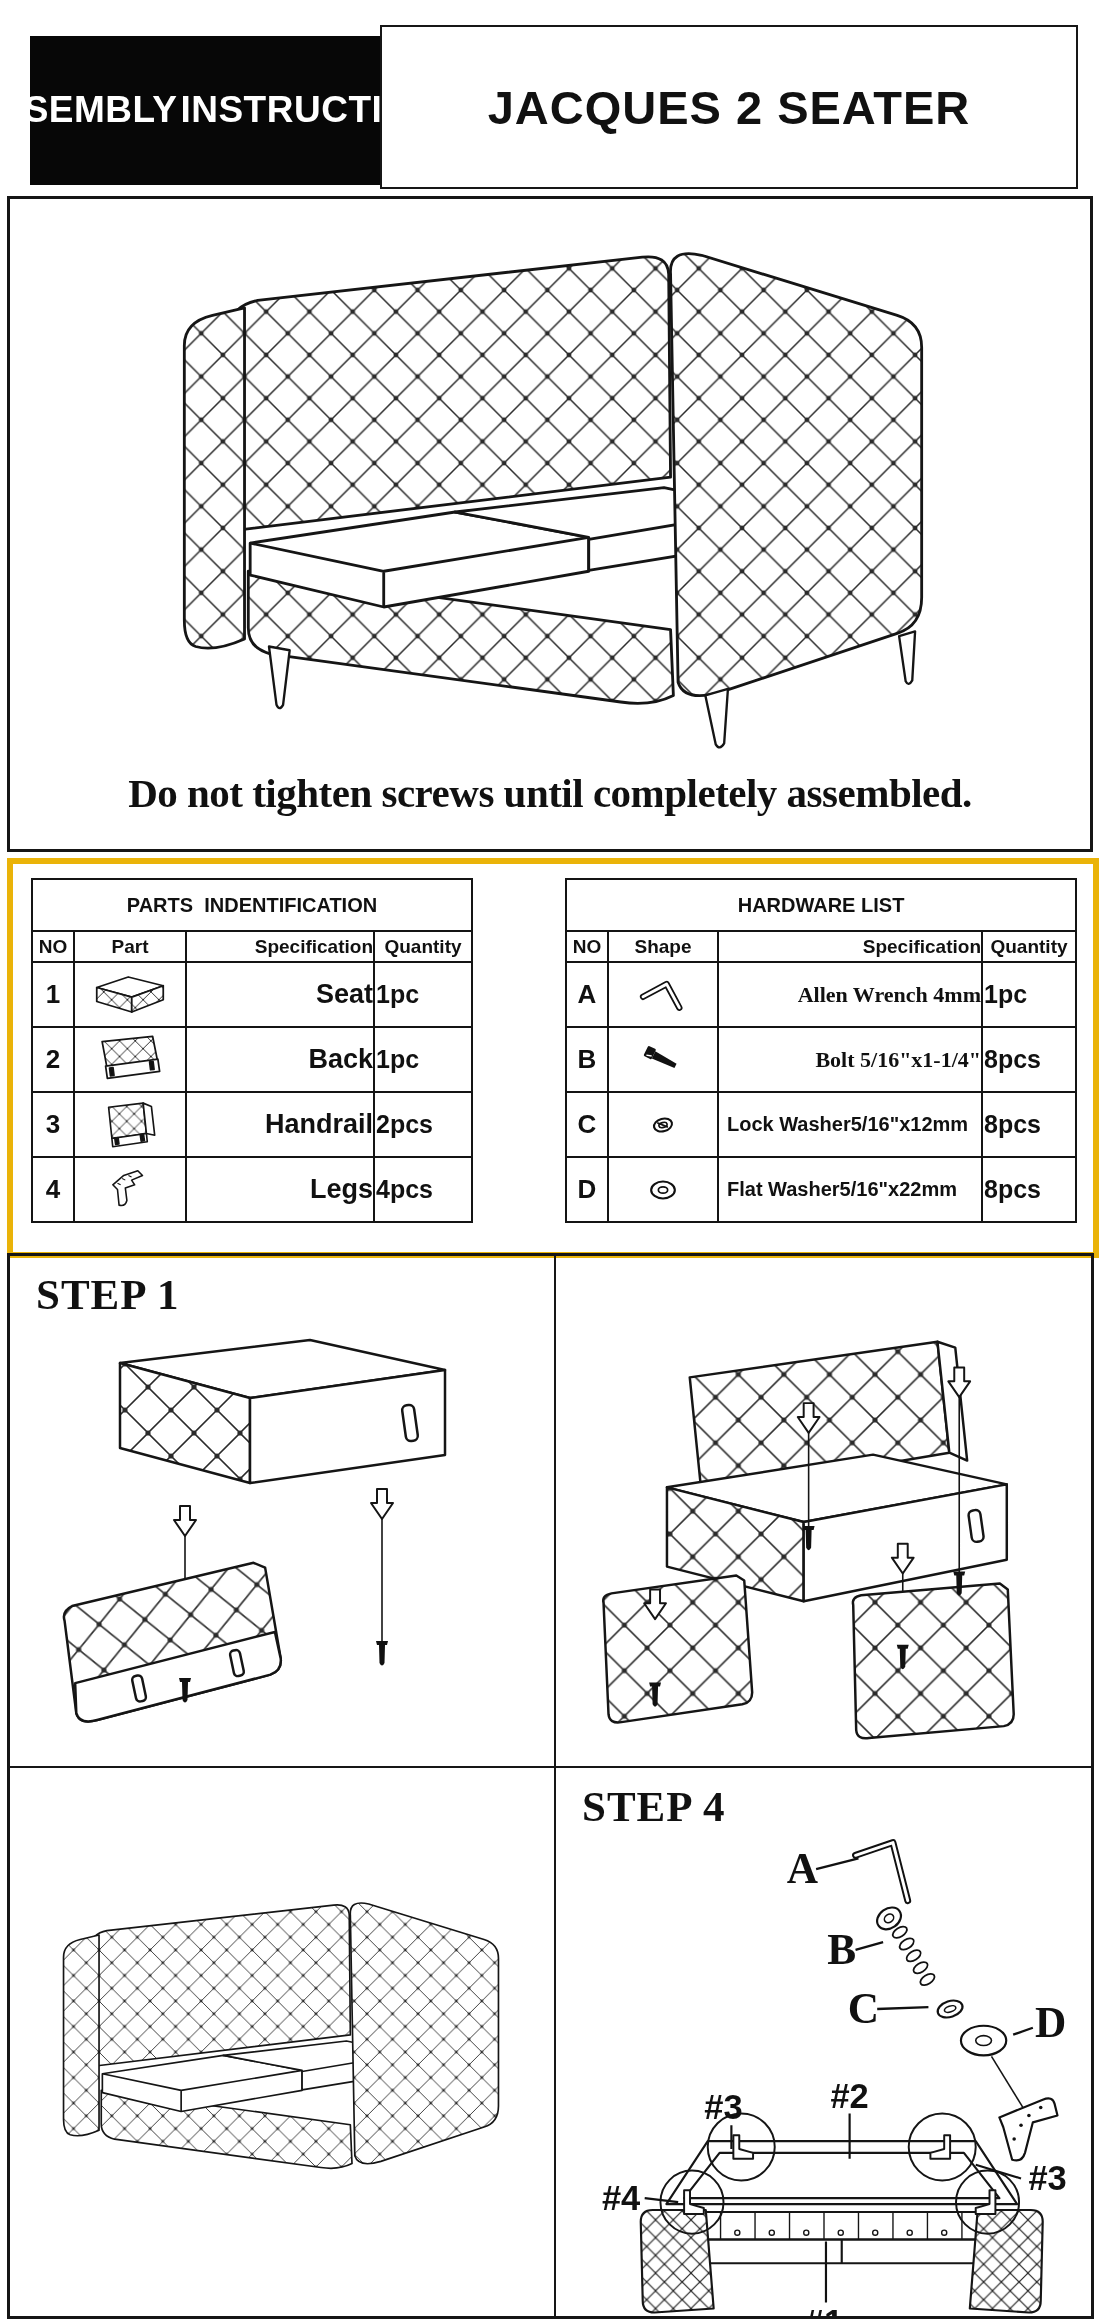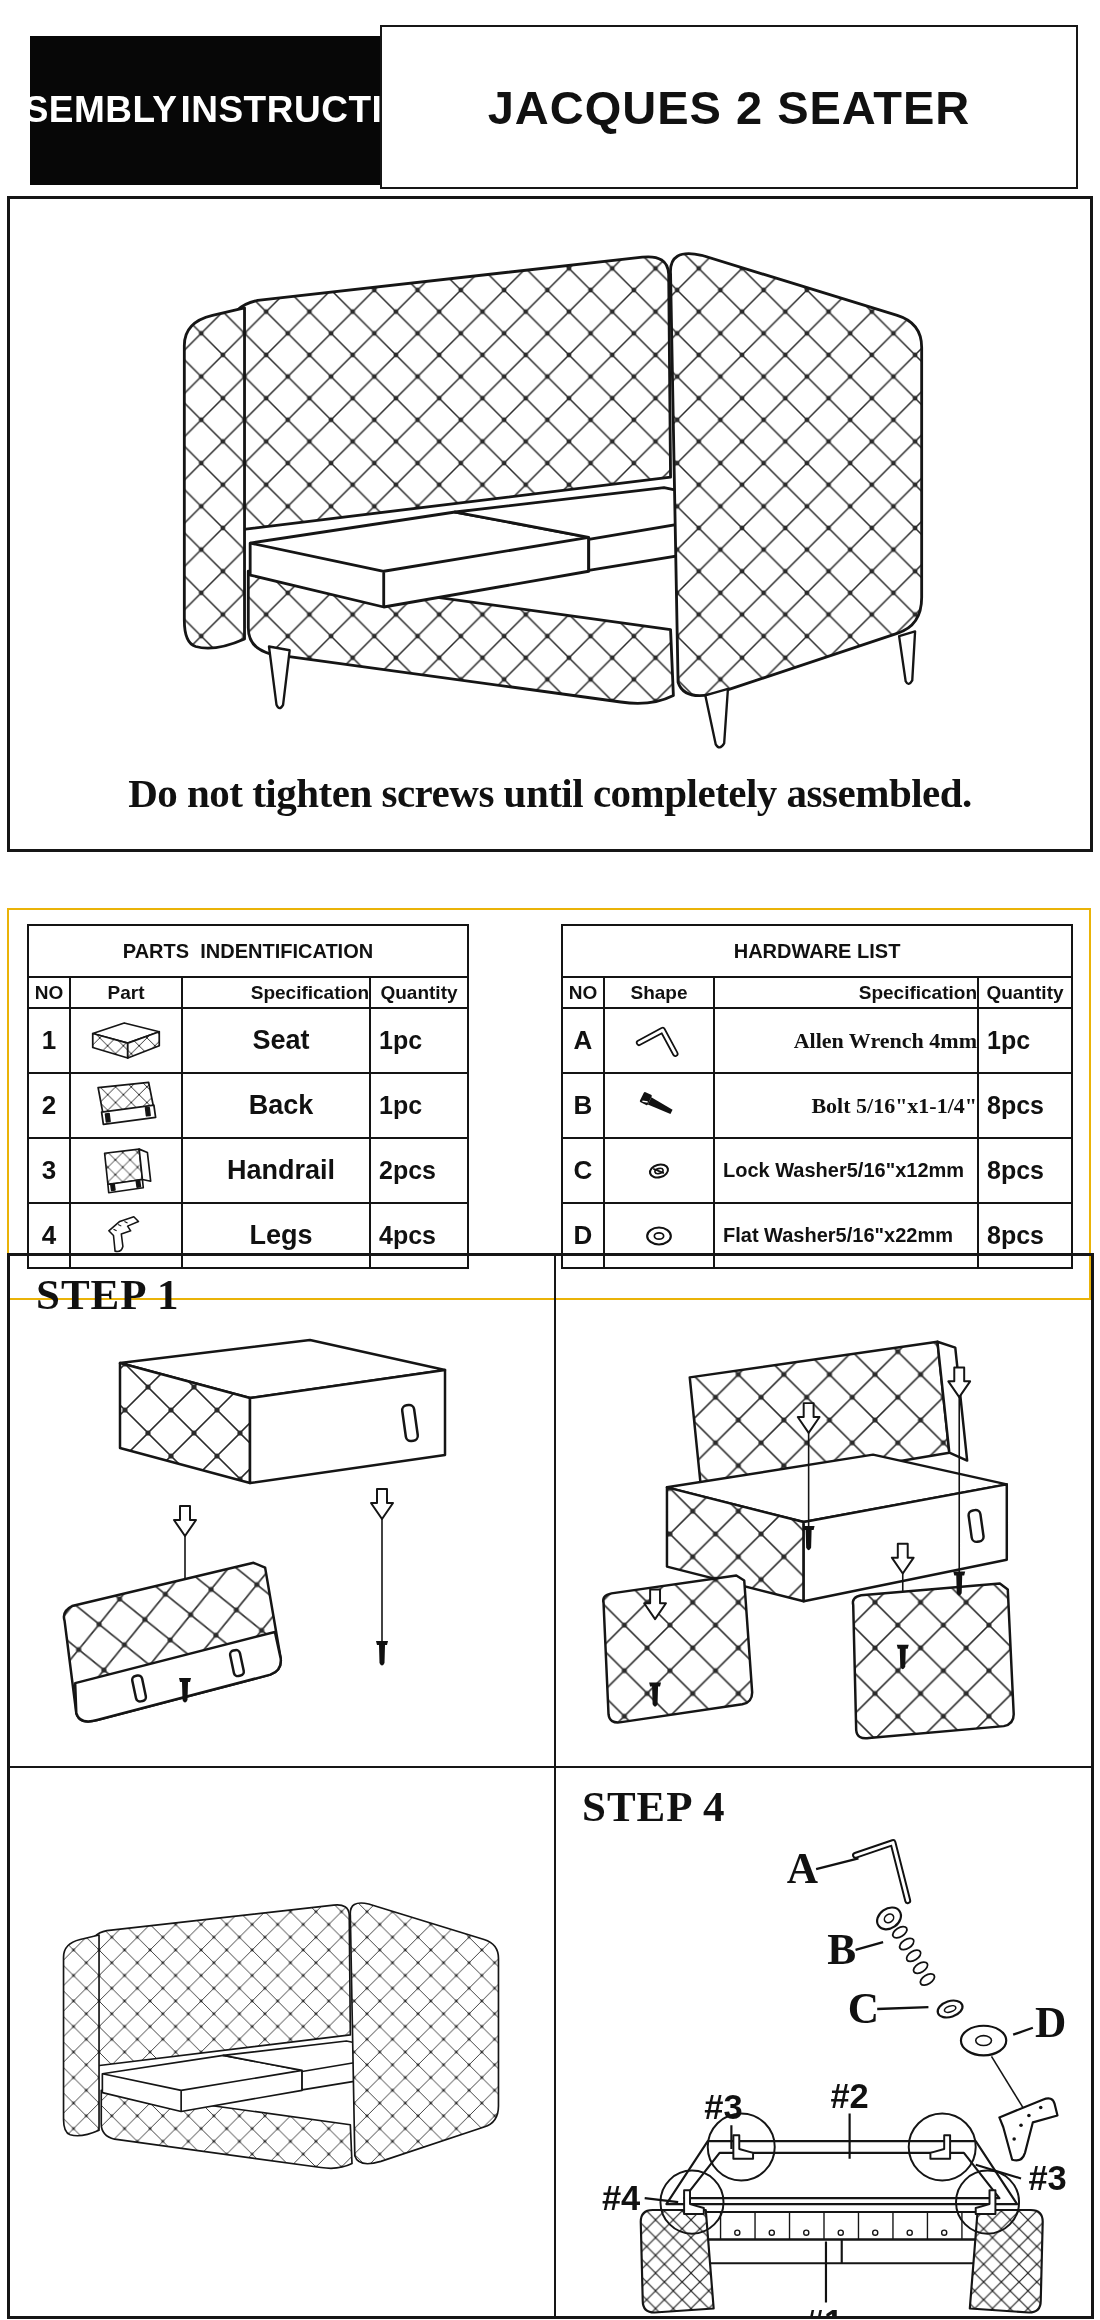--- a/index.html
+++ b/index.html
@@ -14,32 +14,32 @@
             display:flex;align-items:center;justify-content:center;font-size:47px;font-weight:bold;
             letter-spacing:1px}
 
   
   #sofabox{position:absolute;left:7px;top:196px;width:1080px;height:650px;border:3px solid #161616}
   #sofabox svg.main{position:absolute;left:148px;top:26px}
   .warning{position:absolute;left:0;bottom:32px;width:100%;text-align:center;
            font-family:"Liberation Serif",serif;font-weight:bold;font-size:41px;letter-spacing:-.5px}
 
   
-  #tablesbox{position:absolute;left:7px;top:908px;width:1080px;height:388px;border:2px solid #eab308}
+  #tablesbox{position:absolute;left:7px;top:858px;width:1080px;height:388px;border:6px solid #eab308}
   table{border-collapse:collapse;table-layout:fixed;position:absolute;background:#fff}
   td,th{border:2px solid #141414;padding:0;vertical-align:middle;overflow:hidden}
   #parts{left:18px;top:14px;width:440px}
   #hardware{left:552px;top:14px;width:510px}
   .ttl{font-size:20px;font-weight:bold;text-align:center;white-space:pre;height:50px}
   tr.hdr th{font-size:19px;font-weight:bold;height:29px;text-align:center}
   tr.hdr th.left{text-align:right;padding-left:8px}
   tr.data td{height:63px}
   .no{font-size:26px;font-weight:bold;text-align:center}
-  .spec{font-size:27px;font-weight:bold;padding-left:10px;text-align:center}
-  .qty{font-size:25px;font-weight:bold;padding-left:8px;text-align:left}
+  .spec{font-size:27px;font-weight:bold;padding-left:10px;text-align:right}
+  .qty{font-size:25px;font-weight:bold;padding-left:1px;text-align:left}
   .spec-serif{font-family:"Liberation Serif",serif;font-size:22px;font-weight:bold;padding-left:10px;text-align:right}
   .spec-sans{font-size:20px;font-weight:bold;padding-left:8px;text-align:left}
   .icon-cell{text-align:center}
   .icon-cell svg{vertical-align:middle}
 
   
   #steps{position:absolute;left:7px;top:1253px;width:1081px;height:1060px;border:3px solid #161616;
          display:grid;grid-template-columns:546px 1fr;grid-template-rows:512px 1fr}
   .panel{position:relative;overflow:hidden}
   .panel.b-r{border-right:2px solid #161616}

